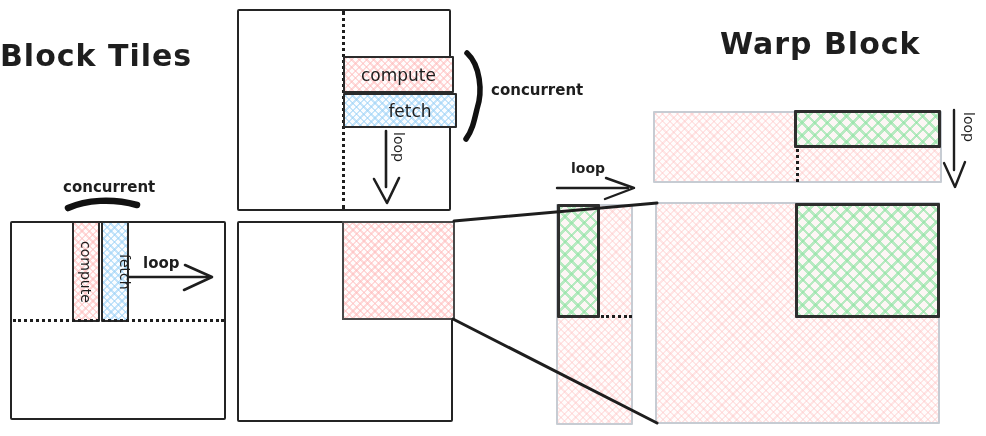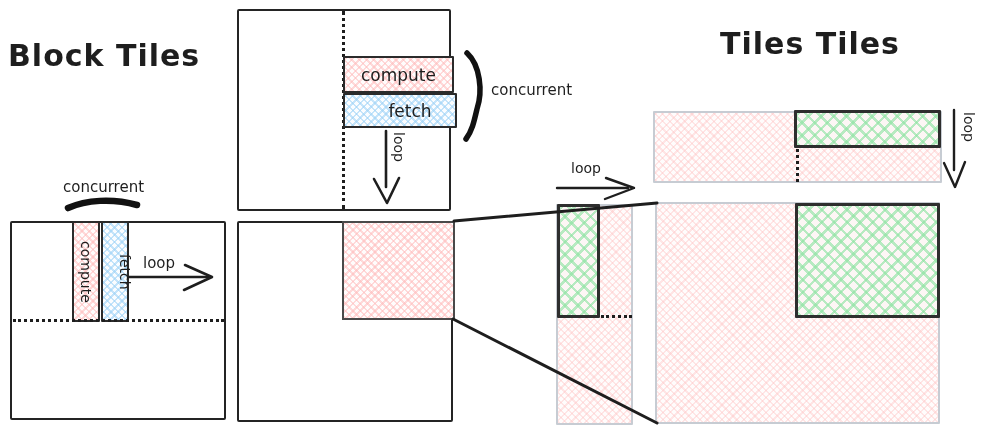--- a/index.html
+++ b/index.html
@@ -13,21 +13,21 @@
   }
   .abs{position:absolute;}
   .title{
     font-size:30px;
     font-weight:600;
     letter-spacing:1px;
     white-space:nowrap;
   }
   .lbl{
     font-size:15px;
-    font-weight:400;
+    font-weight:700;
     white-space:nowrap;
   }
   .boxlbl{
     font-size:17px;
     font-weight:500;
   }
   .vtext{
     writing-mode:vertical-rl;
     font-size:14px;
     font-weight:500;
@@ -83,22 +83,22 @@
   .hdots{border-top:3px dotted #1e1e1e;height:0;}
   .vdots{border-left:3px dotted #1e1e1e;width:0;}
   .centered{display:flex;align-items:center;justify-content:center;}
   svg{display:block;overflow:visible;}
 </style>
 </head>
 <body>
 
 <div id="canvas">
 
-  <div class="abs title" style="left:8px;top:38px;">Block Tiles</div>
-  <div class="abs title" style="left:720px;top:26px;">Tiles Tiles</div>
+  <div class="abs title" style="left:0;top:38px;">Block Tiles</div>
+  <div class="abs title" style="left:720px;top:26px;">Warp Block</div>
 
   <div class="abs lbl" style="left:63px;top:178px;">concurrent</div>
   <svg class="abs" style="left:64px;top:197px;" width="78" height="18">
     <path d="M4 11 C 22 3, 48 1, 73 8" stroke="#111111" stroke-width="6.5" fill="none" stroke-linecap="round"></path>
   </svg>
 
   <div class="abs sq" style="left:10px;top:221px;width:216px;height:199px;"></div>
 
   <div class="abs bar hatch-pink" style="left:72px;top:221px;width:28px;height:101px;">
     <span class="vtext boxlbl">compute</span>

